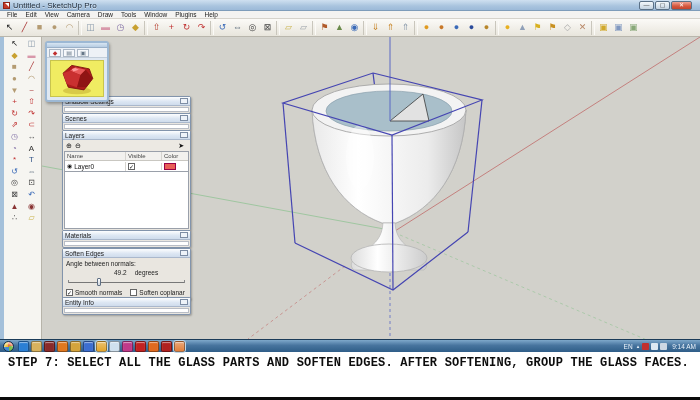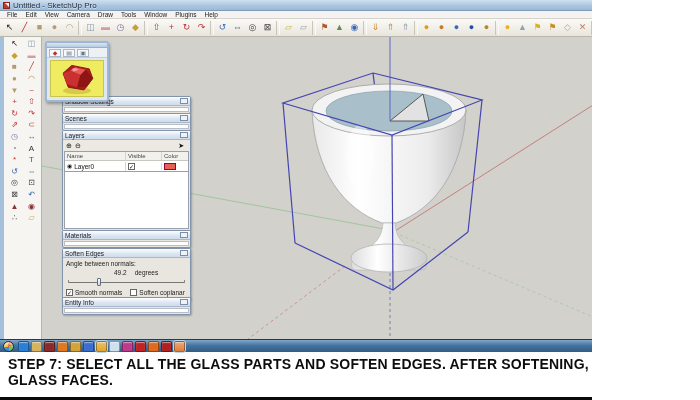--- a/index.html
+++ b/index.html
@@ -1,17 +1,17 @@
 <!DOCTYPE html>
 <html style="--viewport-bg: #d2d1cb; --box-blue: #4545b2; --axis-red: #c4807e; --axis-green: #9fc6a0; --axis-blue: #5b68c4; --layer-red: #e85f56; --liquid-blue: #a9bfca; --ruby-red: #c82828;"><head>
 <meta charset="utf-8">
 <style>
   * { margin:0; padding:0; box-sizing:border-box; }
   html,body { width:700px; height:400px; font-family:"Liberation Sans", sans-serif; }
-  #screen { position:relative; width:592px; height:400px; overflow:hidden; background:#f9a8d4; }
+  #screen { position:relative; width:700px; height:400px; overflow:hidden; background:#f9a8d4; }
 
   
   .titlebar { position:absolute; left:0; top:0; width:700px; height:11px;
     background:linear-gradient(#cfe0f0,#a9c4de 60%,#9cbad8); border-bottom:1px solid #7e9cba;
     display:flex; align-items:center; }
   .app-ico { width:7px; height:7px; margin:0 3px 0 3px; background:#c43a2a; border:1px solid #8f2317;
     position:relative; }
   .app-ico::after{ content:""; position:absolute; right:0; top:0; border:2px solid transparent;
     border-top-color:#fff; border-right-color:#fff; }
   .title-text { font-size:8px; color:#1d2a38; text-shadow:0 1px 0 rgba(255,255,255,.6); }
@@ -111,22 +111,22 @@
     box-shadow:inset 0 1px 1px rgba(255,255,255,.5); }
   .tb-app[data-box="1"] { outline:1px solid #bcd6ea; background-image:linear-gradient(rgba(255,255,255,.35),rgba(255,255,255,.05)); }
   .tray { margin-left:auto; display:flex; align-items:center; padding-right:4px; color:#eaf2fa; }
   .tray-lang { font-size:6.5px; margin-right:4px; }
   .tray-arrow { font-size:5px; margin-right:3px; }
   .tray-ico { width:7px; height:7px; border-radius:1px; margin-right:2px; }
   .tray-time { font-size:6.5px; margin-left:3px; }
 
   
   .caption { position:absolute; left:0; top:352px; width:700px; height:45px; background:#fff; }
-  .caption-text { position:absolute; left:8px; top:4px; font-size:14px; font-weight:bold;
-    color:#0d0d0d; letter-spacing:.2px; }
+  .caption-text { position:absolute; left:8px; top:4px; font-size:12px; font-weight:bold;
+    color:#0d0d0d; letter-spacing:.2px;font-family:Liberation Mono, monospace; }
   .bottom-strip { position:absolute; left:0; top:397px; width:700px; height:3px; background:#0a0a0a; }
 </style>
 </head>
 <body>
 
 <div id="screen" data-name="desktop">
 
   <div class="titlebar" data-name="title-bar">
     <div class="app-ico" data-name="sketchup-logo-icon"></div>
     <div class="title-text" data-name="window-title">Untitled - SketchUp Pro</div>

